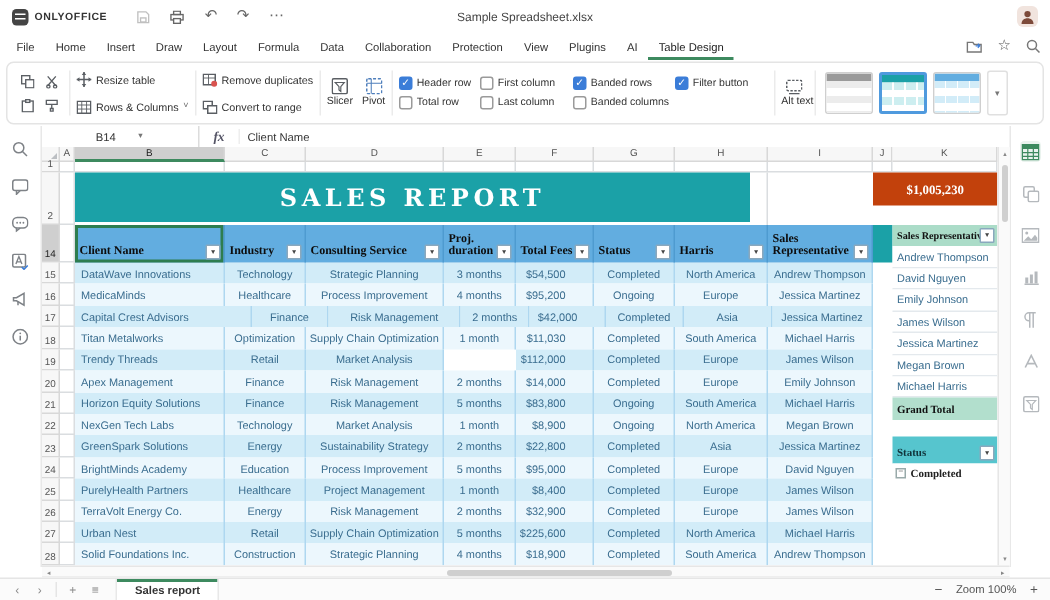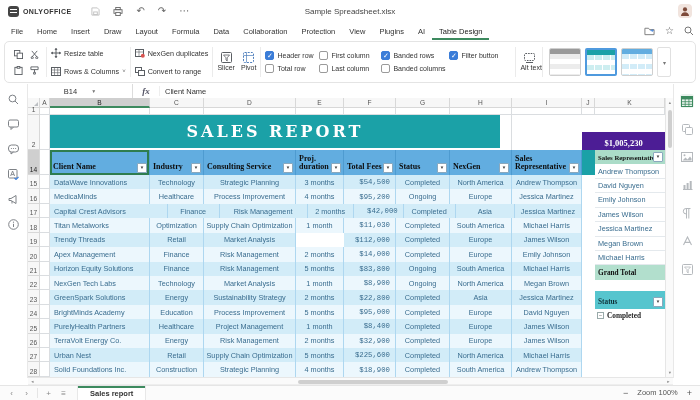--- a/index.html
+++ b/index.html
@@ -78,40 +78,40 @@
   .cells{position:absolute;left:12px;top:10px;width:625px;height:269px;overflow:hidden;}
   .row1{position:absolute;left:0;top:0;width:625px;height:7px;border-bottom:1px solid #dadde0;box-sizing:border-box;}
   .vl{position:absolute;top:0;width:1px;height:6px;background:#dadde0;}
   .astrip{position:absolute;left:0;top:7px;width:10px;display:flex;flex-direction:column;}
   .acell{box-sizing:border-box;border-right:1px solid #dadde0;border-bottom:1px solid #dadde0;}
   .banner{position:absolute;left:10px;top:7px;width:450px;height:33px;background:#1ba1a7;display:flex;align-items:center;justify-content:center;
           color:#fff;font-family:"DejaVu Serif","Liberation Serif",serif;font-weight:bold;font-size:16px;letter-spacing:3px;}
   .gap2{position:absolute;left:460px;top:7px;width:12px;height:35px;border-right:1px solid #dadde0;box-sizing:border-box;}
   .received{position:absolute;left:472px;top:7px;width:70px;height:33px;background:#cfe4f5;display:flex;align-items:center;justify-content:center;
             font-family:"Liberation Serif",serif;font-weight:bold;font-size:7.5px;color:#1f3a57;}
-  .revenue{position:absolute;left:542px;top:24px;width:83px;height:22px;background:#4c1d95;display:flex;align-items:center;justify-content:center;
+  .revenue{position:absolute;left:542px;top:7px;width:83px;height:22px;background:#c2410c;display:flex;align-items:center;justify-content:center;
            font-family:"Liberation Serif",serif;font-weight:bold;font-size:8.5px;color:#fff;}
   
   .ttable{position:absolute;left:10px;top:42px;width:532px;}
   .thead{display:flex;height:25px;}
   .th{box-sizing:border-box;position:relative;background:#62ade0;border-right:1px solid #4e9bd0;
       font-family:"Liberation Serif",serif;font-weight:bold;font-size:8px;color:#0d0d0d;line-height:1.08;
       display:flex;align-items:flex-end;padding:2px 3px 3px 3px;}
   .th.selcell{box-shadow:inset 0 0 0 2px #2e7d4f;}
   .fbtn{position:absolute;right:2px;bottom:2px;width:10px;height:10px;background:#fff;border:1px solid #8aa8bd;border-radius:1px;
         box-sizing:border-box;font-size:4.5px;line-height:8px;text-align:center;color:#444;}
   .thl{display:block;padding-right:8px;}
   .tbody{display:flex;flex-direction:column;}
   .trow{display:flex;}
   .trow.dark .td{background:#d2ecf8;}
   .trow.light .td{background:#ecf7fd;}
   .td{box-sizing:border-box;border-right:1px solid #aed7f0;font-size:7.3px;color:#3a6d8f;
       display:flex;align-items:center;justify-content:center;white-space:nowrap;overflow:hidden;padding:0 2px;}
   .td.left{justify-content:flex-start;padding-left:4px;}
-  .td.right{justify-content:flex-end;padding-right:5px;font-family:Liberation Mono, monospace;}
+  .td.right{justify-content:flex-end;padding-right:18px;}
   .jstrip{position:absolute;left:542px;top:42px;width:13px;height:25px;background:#1ba1a7;}
   
   .pivot{position:absolute;left:555px;top:42px;width:70px;display:flex;flex-direction:column;}
   .pv-title{height:25px;background:#9ed7bf;font-family:"Liberation Serif",serif;font-weight:bold;font-size:7.8px;color:#111;
             display:flex;align-items:center;padding-left:3px;box-sizing:border-box;}
   .pvcell{box-sizing:border-box;position:relative;display:flex;align-items:center;background:#fff;}
   .pv-field{background:#abdcc8;font-family:"Liberation Serif",serif;font-weight:bold;font-size:6.8px;color:#111;padding-left:3px;}
   .pv-name{font-size:7.3px;color:#3a6d8f;padding-left:3px;border-bottom:1px solid #e4e9ed;}
   .pv-grand{background:#b2dfcd;font-family:"Liberation Serif",serif;font-weight:bold;font-size:7.3px;color:#111;padding-left:3px;}
   .pv-status{background:#56c5ce;font-family:"Liberation Serif",serif;font-weight:bold;font-size:7.3px;color:#10333a;padding-left:3px;}
@@ -249,21 +249,21 @@
     </div>
   </div>
   <div class="rdiv"></div>
   <div class="rcol">
     <div class="rrow">
       <svg width="10" height="9" viewBox="0 0 10 9">
           <rect x="0.5" y="0.5" width="8" height="7" fill="none" stroke="#5a5e63"></rect>
           <path d="M0.5 3h8M4 0.5v7" stroke="#5a5e63" stroke-width="0.6"></path>
           <circle cx="7.8" cy="6.8" r="2" fill="#d9534f"></circle>
         </svg>
-      <span class="rlabel">NexGen duplicates</span>
+      <span class="rlabel">Remove duplicates</span>
     </div>
     <div class="rrow">
       <svg width="10" height="9" viewBox="0 0 10 9">
           <rect x="0.5" y="0.5" width="6" height="5" fill="none" stroke="#5a5e63"></rect>
           <rect x="3.5" y="3.5" width="6" height="5" fill="#fff" stroke="#5a5e63"></rect>
         </svg>
       <span class="rlabel">Convert to range</span>
     </div>
   </div>
   <div class="rdiv"></div>
@@ -531,21 +531,21 @@
           </div>
           <div class="th" style="width: 52px;">
             <span class="thl">Total Fees</span>
             <span class="fbtn">▼</span>
           </div>
           <div class="th" style="width: 54px;">
             <span class="thl">Status</span>
             <span class="fbtn">▼</span>
           </div>
           <div class="th" style="width: 62px;">
-            <span class="thl">NexGen</span>
+            <span class="thl">Harris</span>
             <span class="fbtn">▼</span>
           </div>
           <div class="th" style="width: 70px;">
             <span class="thl">Sales Representative</span>
             <span class="fbtn">▼</span>
           </div>
         </div>
       <div class="tbody">
           <div class="trow dark" style="height: 14.4286px;">
             <div class="td left" style="width: 100px;">DataWave Innovations</div>

